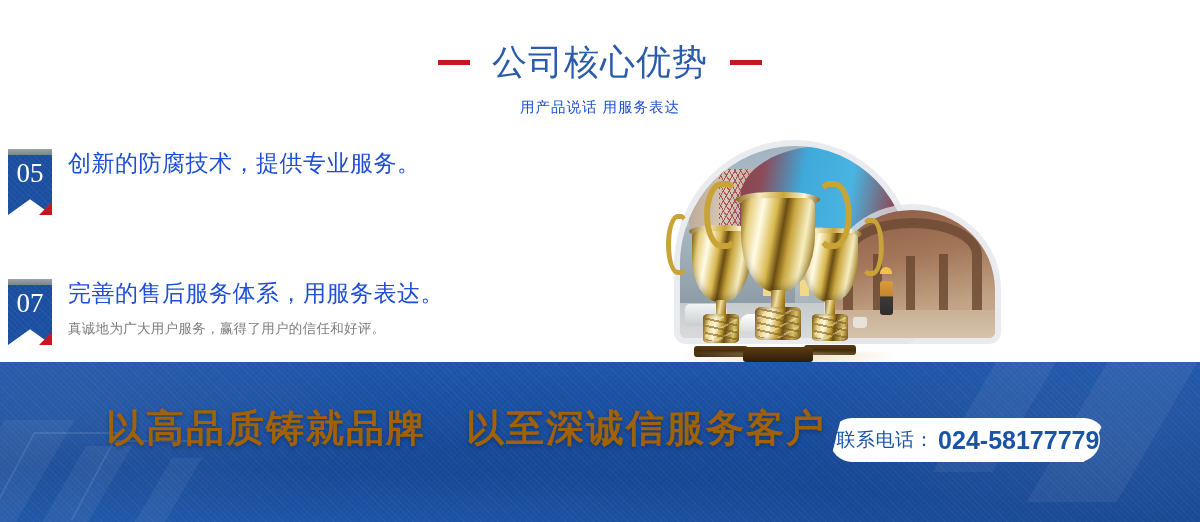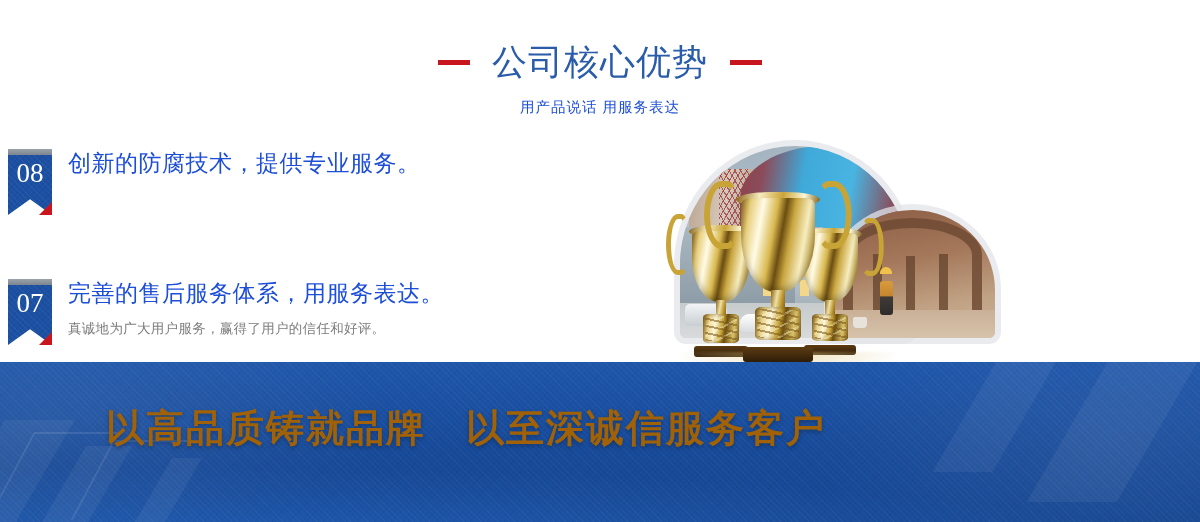--- a/index.html
+++ b/index.html
@@ -248,21 +248,21 @@
     <div class="subtitle">用产品说话  用服务表达</div>
   </div>
 
   <div class="features">
 
     <div class="feature">
       <div class="badge">
         <div class="ribbon"></div>
         <div class="cap"></div>
         <div class="tri"></div>
-        <div class="num">08</div>
+        <div class="num">05</div>
       </div>
       <div class="f-text">
         <div class="f-title">创新的防腐技术，提供专业服务。</div>
       </div>
     </div>
 
     <div class="divider"></div>
 
     <div class="feature" style="margin-top:30px">
       <div class="badge">
@@ -357,14 +357,22 @@
     <div class="diag" style="left:60px;  top:84px;  width:46px;  height:90px;"></div>
     <div class="diag" style="left:150px; top:96px;  width:30px;  height:76px;"></div>
     <div class="diag" style="right:40px; top:-10px; width:90px;  height:150px;"></div>
     <div class="diag" style="right:170px;top:-20px; width:60px;  height:130px;"></div>
     <div class="chev" style="left:10px;  top:70px;  width:90px; height:90px;"></div>
     <div class="chev" style="left:92px;  top:78px;  width:80px; height:80px;"></div>
   </div>
 
   <div class="slogan">以高品质铸就品牌　以至深诚信服务客户</div>
 
+  <div class="phone">
+    <div class="shape"></div>
+    <div class="shape2"></div>
+    <div class="txt">
+      <span class="lbl">联系电话：</span>
+      <span class="no">024-58177779</span>
+    </div>
+  </div>
 
 </div>
 
 </body></html>

